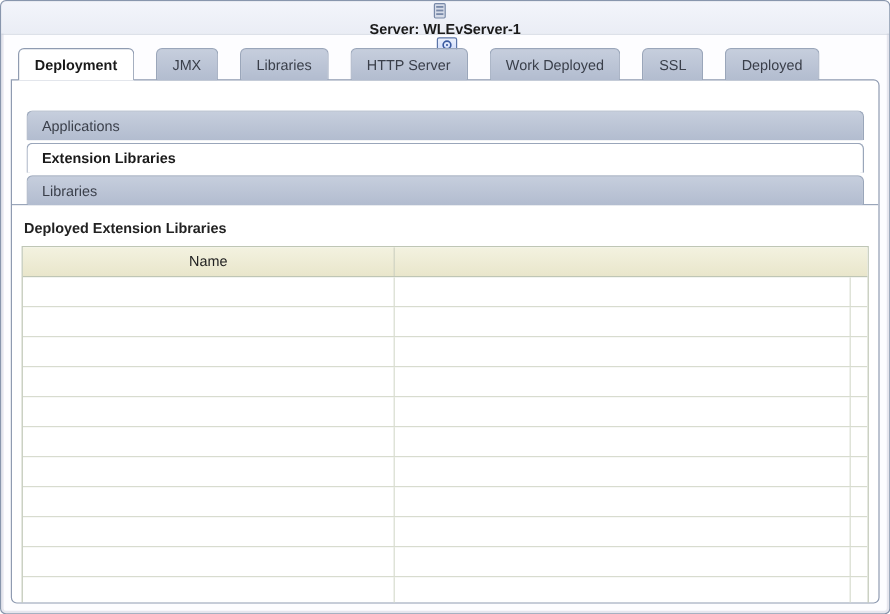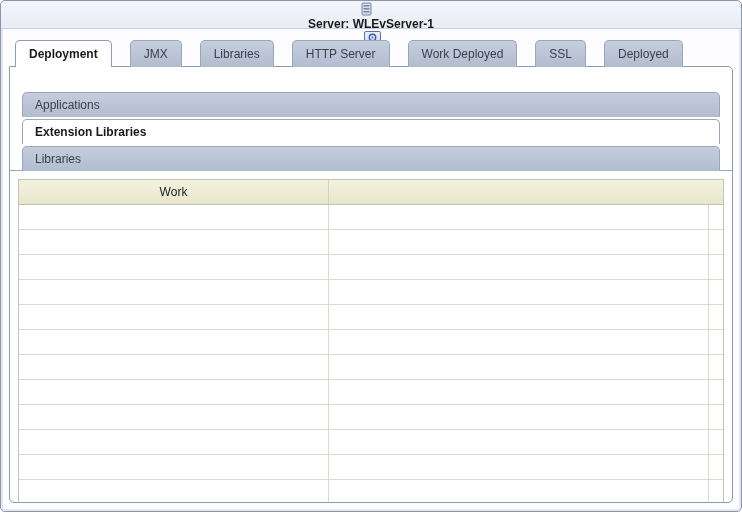--- a/index.html
+++ b/index.html
@@ -225,23 +225,24 @@
       <div class="ptab">Deployed</div>
     </div>
 
   <div class="primary-tab-body">
     <div class="secondary-tabs" id="secondary-tabs">
         <div class="stab">Applications</div>
         <div class="stab active">Extension Libraries</div>
         <div class="stab">Libraries</div>
       </div>
     <div class="secondary-body">
+      <div class="section-title">Deployed Extension Libraries</div>
       <div class="grid">
         <div class="grid-header">
-          <div class="gh-cell col-name">Work</div>
+          <div class="gh-cell col-name">Name</div>
           <div class="gh-cell col-end"></div>
         </div>
         <div class="grid-body" id="grid-body">
             <div class="grow">
               <div class="gcell col-name"></div>
               <div class="gcell col-state"></div>
               <div class="gcell col-end"></div>
             </div>
             <div class="grow">
               <div class="gcell col-name"></div>

